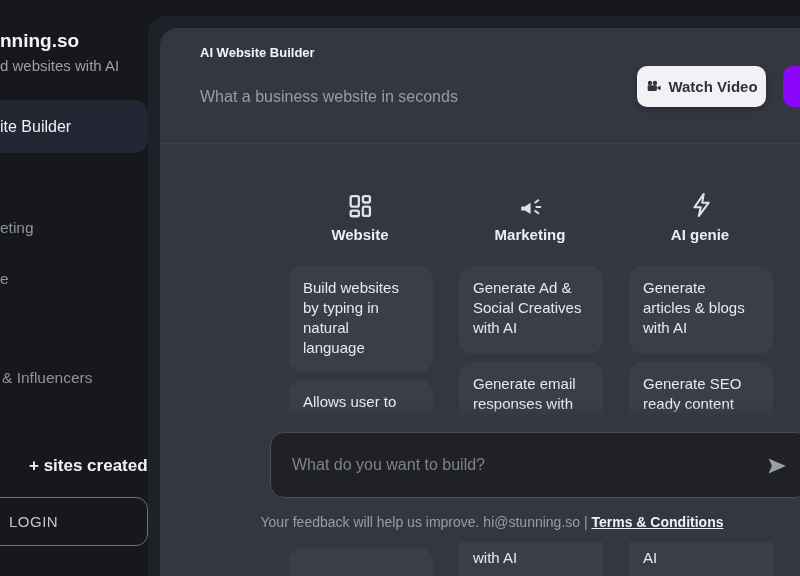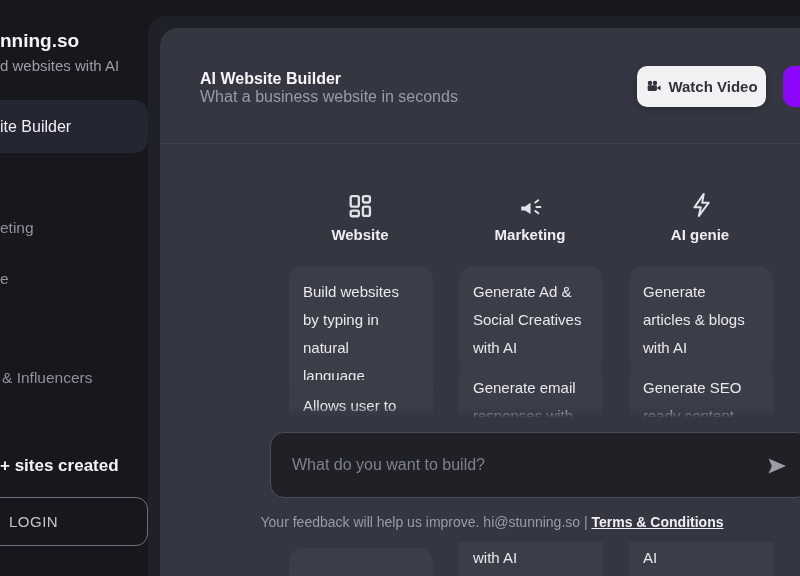--- a/index.html
+++ b/index.html
@@ -8,44 +8,44 @@
 
   
   .sidebar{position:absolute;inset:0;width:140px;z-index:2;}
   .logo{position:absolute;left:0;top:30px;font-size:19px;font-weight:700;color:#f4f5f8;white-space:nowrap;}
   .tagline{position:absolute;left:0;top:57px;font-size:15px;color:#9b9ea6;white-space:nowrap;}
   .nav-active{position:absolute;left:-20px;top:100px;width:168px;height:53px;background:#242633;border-radius:14px;display:flex;align-items:center;padding-left:20px;font-size:16px;font-weight:500;color:#eef0f4;white-space:nowrap;cursor:pointer;}
   .nav-item{position:absolute;left:0;font-size:15.5px;color:#8f929b;white-space:nowrap;cursor:pointer;}
   .nav-1{top:219px;}
   .nav-2{top:270px;}
   .nav-3{top:369px;left:2px;}
-  .sites{position:absolute;left:0;top:456px;font-size:17px;font-weight:700;color:#f2f3f6;white-space:nowrap;}
+  .sites{position:absolute;left:0;top:456px;font-size:17px;font-weight:700;color:#f2f3f6;white-space:nowrap;padding-left:29px;}
   .login{position:absolute;left:-24px;top:497px;width:172px;height:49px;background:transparent;border:1.5px solid #6d707a;border-radius:12px;color:#c3c5cc;font-size:15px;font-weight:500;letter-spacing:.5px;text-align:left;padding-left:32px;cursor:pointer;}
 
   
   .behind-panel{position:absolute;left:148px;top:16px;width:700px;height:600px;background:#1f2129;border-radius:18px;z-index:0;}
   .panel{position:absolute;left:160px;top:28px;width:680px;height:600px;background:#343741;border-top-left-radius:18px;z-index:1;}
-  .page-title{position:absolute;left:40px;top:42px;font-size:16px;font-weight:700;color:#f4f5f8;}
+  .page-title{position:absolute;left:40px;top:17px;font-size:13px;font-weight:700;color:#f4f5f8;}
   .page-subtitle{position:absolute;left:40px;top:60px;font-size:16px;color:#979caa;}
   .watch-btn{position:absolute;left:477px;top:38px;width:129px;height:41px;background:#f2f2f4;border:none;border-radius:10px;display:flex;align-items:center;justify-content:center;gap:6px;font-size:15px;font-weight:600;color:#30323c;cursor:pointer;box-shadow:0 2px 6px rgba(0,0,0,.25);text-align:center;}
   .primary-btn{position:absolute;left:623px;top:38px;width:60px;height:41px;background:#8b06fb;border:none;border-radius:10px;cursor:pointer;}
   .divider{position:absolute;left:0;top:115px;width:680px;height:1px;background:#3e414c;}
 
   
   .col-icon{position:absolute;width:28px;height:28px;color:#dfe2e9;}
   .col-label{position:absolute;top:198px;width:120px;text-align:center;font-size:15px;font-weight:600;color:#eceef2;}
   .icon-websites{left:186px;top:164px;}
   .icon-marketing{left:356px;top:165px;}
   .icon-genie{left:528px;top:163px;}
   .label-websites{left:140px;}
   .label-marketing{left:310px;}
   .label-genie{left:480px;}
 
   
-  .card{position:absolute;width:144px;background:#3b3e48;border-radius:14px;padding:12px 20px 12px 14px;font-size:15px;line-height:28px;font-weight:500;color:#e7e9ef;}
+  .card{position:absolute;width:144px;background:#3b3e48;border-radius:14px;padding:12px 20px 12px 14px;font-size:15px;line-height:20px;font-weight:500;color:#e7e9ef;}
   .r1c1{left:129px;top:238px;min-height:106px;}
   .r1c2{left:299px;top:238px;min-height:88px;}
   .r1c3{left:469px;top:238px;min-height:88px;}
   .r2c1{left:129px;top:352px;height:90px;}
   .r2c2{left:299px;top:334px;height:110px;}
   .r2c3{left:469px;top:334px;height:110px;}
 
   
   .overlay{position:absolute;left:0;top:378px;width:680px;height:136px;background:linear-gradient(180deg,rgba(52,55,65,0) 0,#343741 12px);z-index:5;}
   .prompt-box{position:absolute;left:62px;top:404px;width:540px;height:66px;background:#1f2127;border:1px solid #4a4d57;border-radius:14px;z-index:6;margin-left:48px;}

